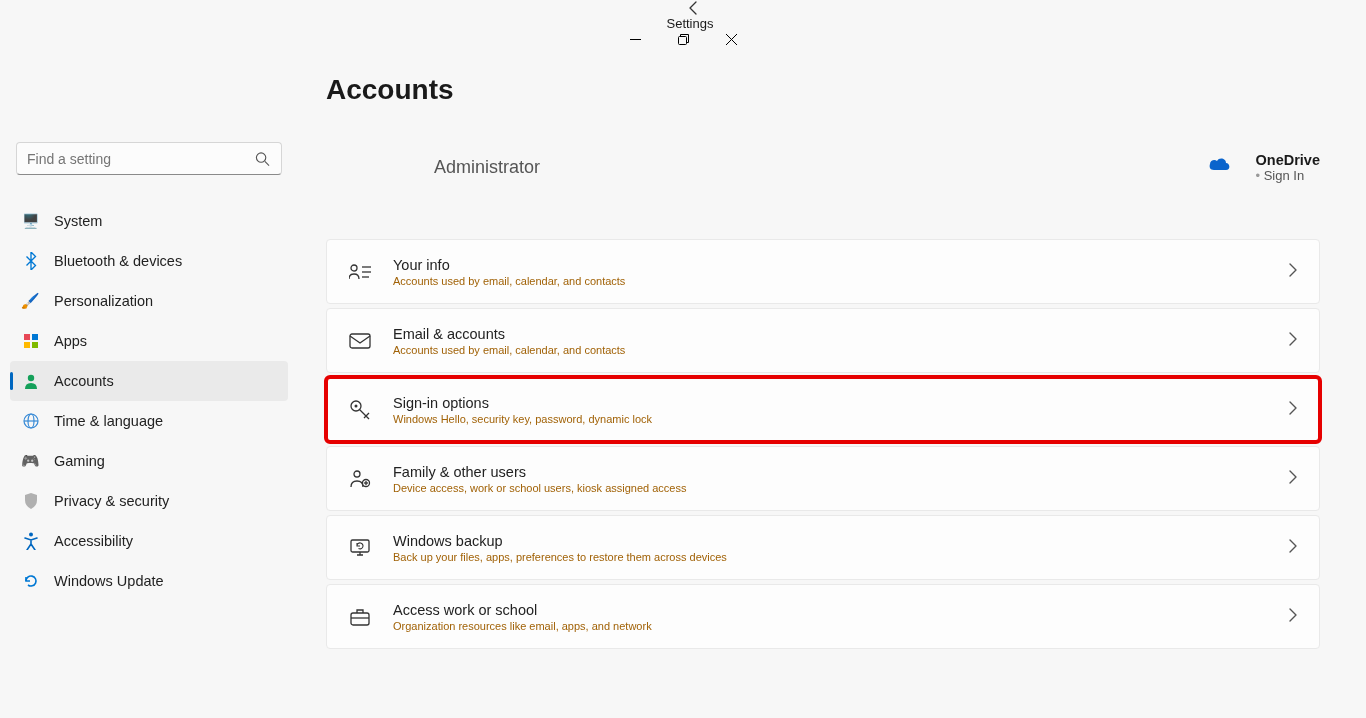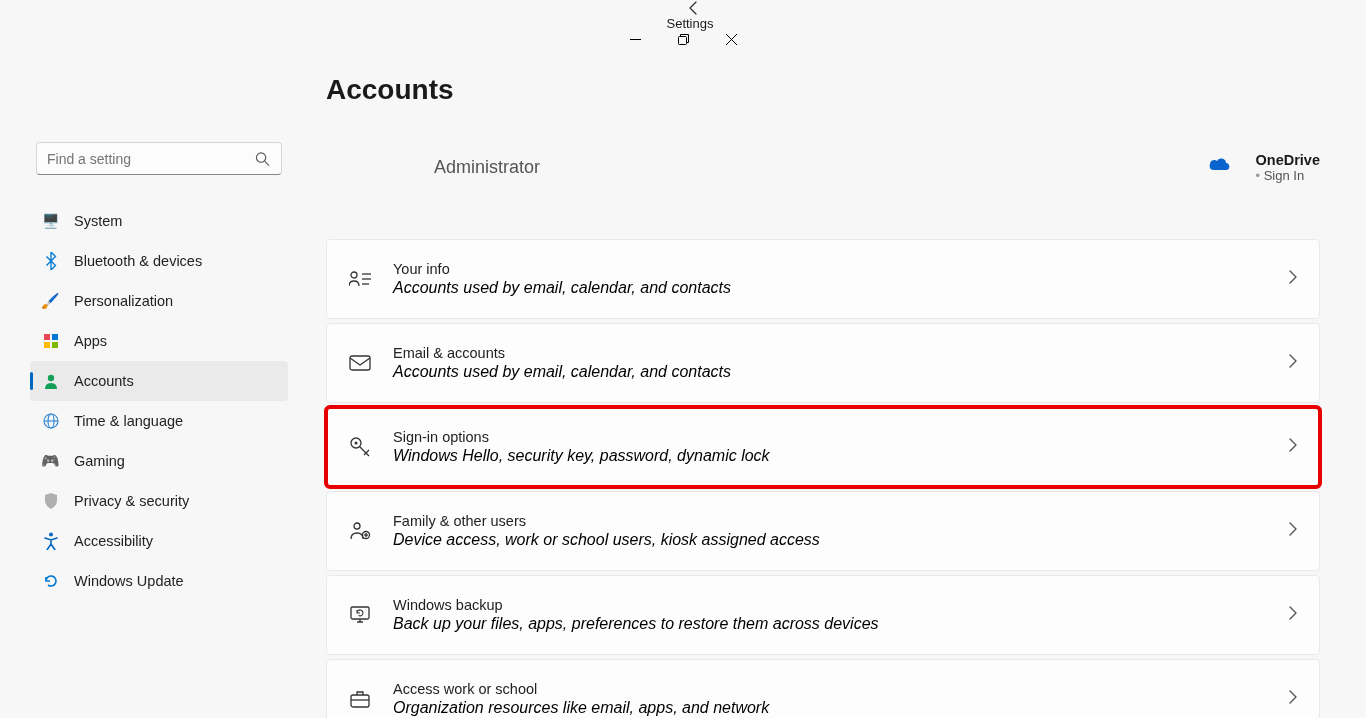--- a/index.html
+++ b/index.html
@@ -7,21 +7,21 @@
     .titlebar { height:48px; display:flex; align-items:center;flex-direction:column; }
     .back-btn { width:20px; height:20px; margin-left:22px; display:flex; align-items:center; justify-content:center; cursor:pointer; }
     .app-title { margin-left:14px; font-size:13px; }
     .title-spacer { flex:1; }
     .win-controls { display:flex; height:48px; }
     .win-btn { width:48px; display:flex; align-items:center; justify-content:center; cursor:pointer; }
     .win-btn svg { width:11px; height:11px; }
 
     .layout { display:flex; position:absolute; top:48px; left:0; right:0; bottom:0; }
 
-    .sidebar { width:298px; padding-top:94px;padding-left:20px; }
+    .sidebar { width:298px; padding-top:94px; }
     .search-wrap { margin:0 16px 26px 16px; position:relative; }
     .search { width:100%; height:33px; border:1px solid #d6d6d6; border-bottom:1px solid #8a8a8a; border-radius:4px; background:#fcfcfc; padding:0 36px 0 10px; font-size:14px; color:#666; outline:none; }
     .search-icon { position:absolute; right:12px; top:50%; transform:translateY(-50%); width:15px; height:15px; }
 
     .nav { list-style:none; padding:0 10px; }
     .nav li { height:40px; display:flex; align-items:center; border-radius:4px; padding-left:12px; cursor:pointer; position:relative; }
     .nav li.active { background:#eaeaea; }
     .nav li.active::before { content:""; position:absolute; left:0; top:11px; bottom:11px; width:3px; background:#0067c0; border-radius:3px; }
     .nav-icon { width:18px; height:18px; display:flex; align-items:center; justify-content:center; margin-right:14px; font-size:15px; }
     .nav-label { font-size:14.5px; color:#222; }
@@ -31,26 +31,26 @@
 
     .account-block { display:flex; align-items:center; margin-bottom:56px; }
     .admin-label { font-size:18px; color:#555; margin-left:108px; }
     .onedrive { margin-left:auto; display:flex; align-items:flex-start; gap:24px; }
     .od-icon { font-size:20px; margin-top:2px; }
     .od-title { font-size:14.5px; font-weight:600; }
     .od-sub { font-size:13px; color:#555; }
     .od-sub::before { content:"• "; color:#999; }
 
     .settings-list { display:flex; flex-direction:column; gap:4px; }
-    .setting-item { background:#fdfdfd; border:1px solid #e9e9e9; border-radius:4px; height:80px; display:flex; align-items:center; padding:0 22px; cursor:pointer; position:relative; }
+    .setting-item { background:#fdfdfd; border:1px solid #e9e9e9; border-radius:4px; height:65px; display:flex; align-items:center; padding:0 22px; cursor:pointer; position:relative; }
     .setting-item.highlight { outline:4px solid #e60000; outline-offset:-2px; }
     .item-icon { width:22px; display:flex; align-items:center; justify-content:center; margin-right:22px; color:#333; }
     .item-text { flex:1; }
     .item-title { font-size:14.5px; color:#222; }
-    .item-desc { font-size:16px; color:#000000; margin-top:2px;font-style:italic; }
+    .item-desc { font-size:11px; color:#a16207; margin-top:2px; }
     .chevron { color:#555; }
   </style>
 </head>
 <body>
 
 <div class="titlebar">
   <div class="back-btn">
     <svg viewBox="0 0 16 16" width="16" height="16">
         <path d="M10 2 L4 8 L10 14" stroke="#333" stroke-width="1.3" fill="none" stroke-linecap="round" stroke-linejoin="round"></path>
       </svg>

